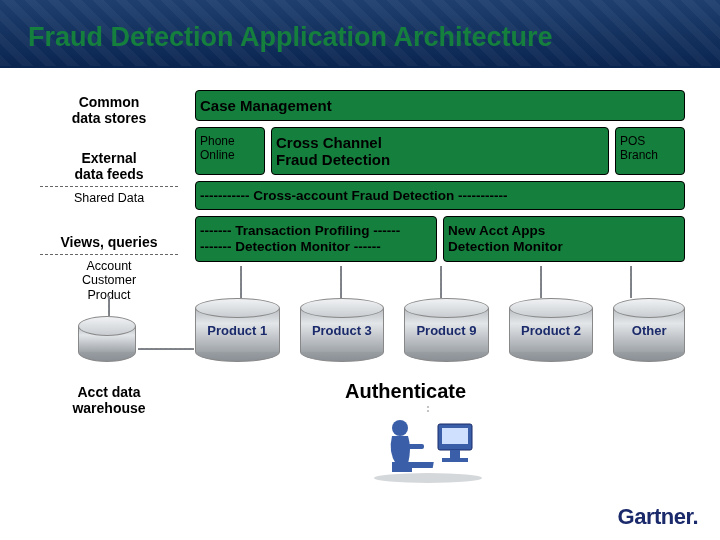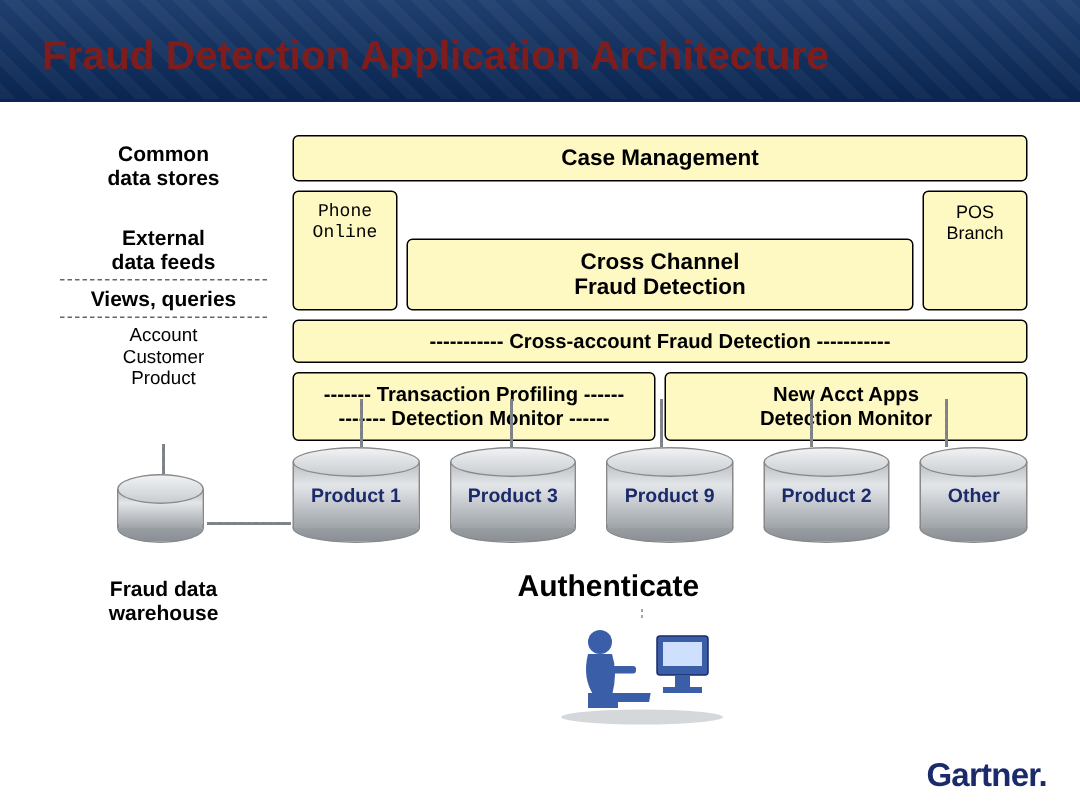--- a/index.html
+++ b/index.html
@@ -1,26 +1,26 @@
 <!DOCTYPE html>
 <html><head>
 <meta charset="utf-8">
 <style>
   * { box-sizing: border-box; margin: 0; padding: 0; }
   body { width: 720px; height: 540px; background: #fff; font-family: Arial, sans-serif; position: relative; overflow: hidden; }
   .banner { height: 68px; background: linear-gradient(#1f3f6f,#0a2550); border-bottom: 2px solid #0a2550; position: relative; }
   .banner::before { content:""; position:absolute; inset:0; background: repeating-linear-gradient(45deg, rgba(255,255,255,0.04) 0 8px, rgba(255,255,255,0) 8px 16px); }
-  .title { position:absolute; left: 28px; top: 22px; font-size: 27px; font-weight: bold; color: #7f1d1d; z-index: 2; }
+  .title { position:absolute; left: 28px; top: 22px; font-size: 27px; font-weight: bold; color: #15803d; z-index: 2; }
   .stage { position:absolute; left:0; right:0; top:68px; bottom:0; }
   .leftcol { position:absolute; left: 40px; top: 26px; width: 138px; }
   .lbl { text-align:center; font-weight:bold; font-size:14px; line-height:1.15; }
   .lbl.small { font-size:12.5px; font-weight:normal; }
   .dash { border:0; border-top:1px dashed #666; margin:4px 0; }
   .mainarea { position:absolute; left: 195px; top: 22px; width: 490px; }
-  .box { border:1.5px solid #000; border-radius:4px; background:#fef9c3; text-align:center; font-weight:bold; font-size:15px; padding:6px 4px; }
+  .box { border:1.5px solid #000; border-radius:4px; background:#15803d; font-weight:bold; font-size:15px; padding:6px 4px; }
   .row { display:flex; gap:6px; margin-top:6px; }
   .box.sub { font-size:12px; font-weight:normal; flex:0 0 70px; }
   .box.mid { flex:1; font-size:15px; }
   .box.full { width:100%; font-size:13.5px; }
   .box.half { flex:1; font-size:13.5px; line-height:1.2; }
   .cylrow { position:absolute; left:195px; top: 230px; width:490px; display:flex; gap:20px; }
   .cyl { position:relative; width: 92px; height: 64px; }
   .cyl .body { position:absolute; left:0; right:0; top:10px; bottom:10px; background:linear-gradient(#b8bcc0,#e3e6e9 35%,#9fa4a9); border-left:1px solid #888; border-right:1px solid #888; }
   .cyl .top { position:absolute; left:0; right:0; top:0; height:20px; border-radius:50%; background:linear-gradient(#f0f2f4,#c9cdd1); border:1px solid #888; }
   .cyl .bot { position:absolute; left:0; right:0; bottom:0; height:20px; border-radius:50%; background:linear-gradient(#a8adb1,#8a8f95); border:1px solid #888; }
@@ -41,43 +41,44 @@
 <div class="title">Fraud Detection Application Architecture</div>
 
 <div class="stage">
 
   <div class="leftcol">
     <div class="lbl" style="white-space:pre-line; margin-bottom:24px;">Common
 data stores</div>
     <div class="lbl" style="white-space:pre-line;">External
 data feeds</div>
     <hr class="dash">
+    <div class="lbl small" style="margin-bottom:28px;">Shared Data</div>
     <div class="lbl">Views, queries</div>
     <hr class="dash">
     <div class="lbl small" style="white-space:pre-line;">Account
 Customer
 Product</div>
   </div>
 
   <div class="cyl-single" style="left:78px; top:248px;">
     <div class="cyl sm">
       <div class="bot"></div>
         <div class="body"></div>
         <div class="top"></div>
     </div>
   </div>
-  <div class="lbl" style="position:absolute; left:40px; top:316px; width:138px; white-space:pre-line;">Fraud data
+  <div class="lbl" style="position:absolute; left:40px; top:316px; width:138px; white-space:pre-line;">Acct data
 warehouse</div>
 
   <div class="mainarea">
     <div class="box">Case Management</div>
     <div class="row">
-      <div class="box sub" style="white-space:pre-line;font-family:Liberation Mono, monospace;">Phone
+      <div class="box sub" style="white-space:pre-line;">Phone
 Online</div>
-      <div class="box mid" style="white-space:pre-line;margin-top:32px;">Cross Channel
+      <div class="box mid" style="white-space:pre-line;">Cross Channel
 Fraud Detection</div>
       <div class="box sub" style="white-space:pre-line;">POS
 Branch</div>
     </div>
     <div class="row">
       <div class="box full">----------- Cross-account Fraud Detection -----------</div>
     </div>
     <div class="row">
       <div class="box half" style="white-space:pre-line;">------- Transaction Profiling ------
 ------- Detection Monitor  ------</div>

